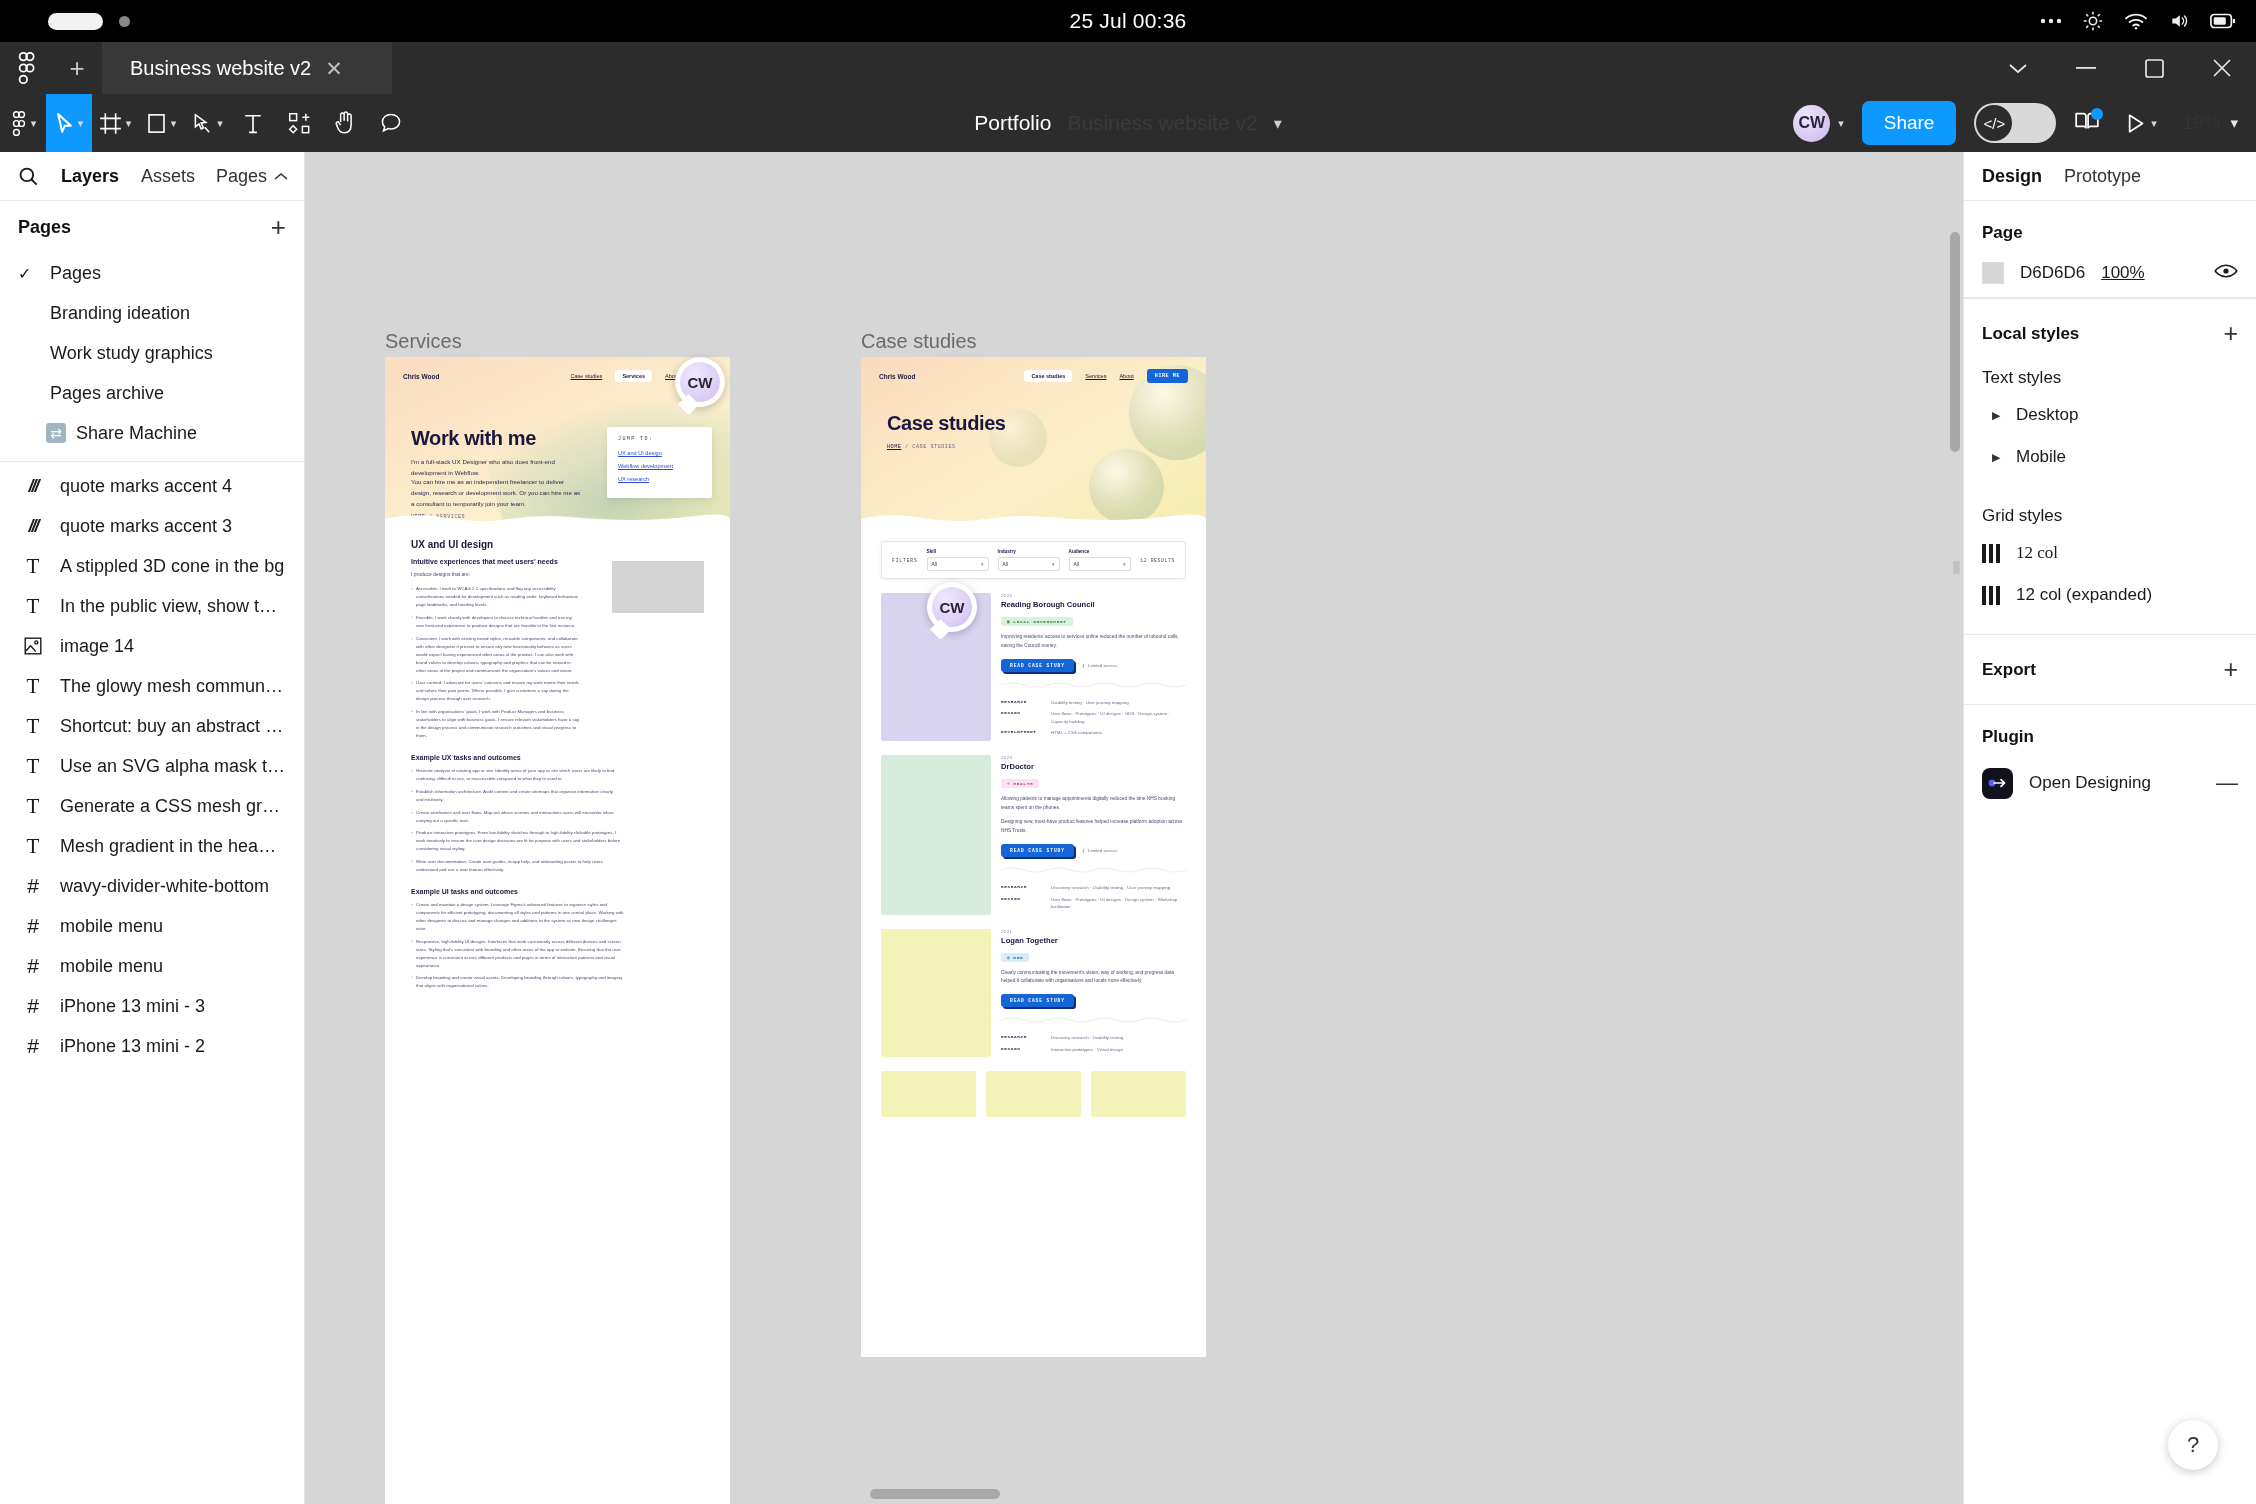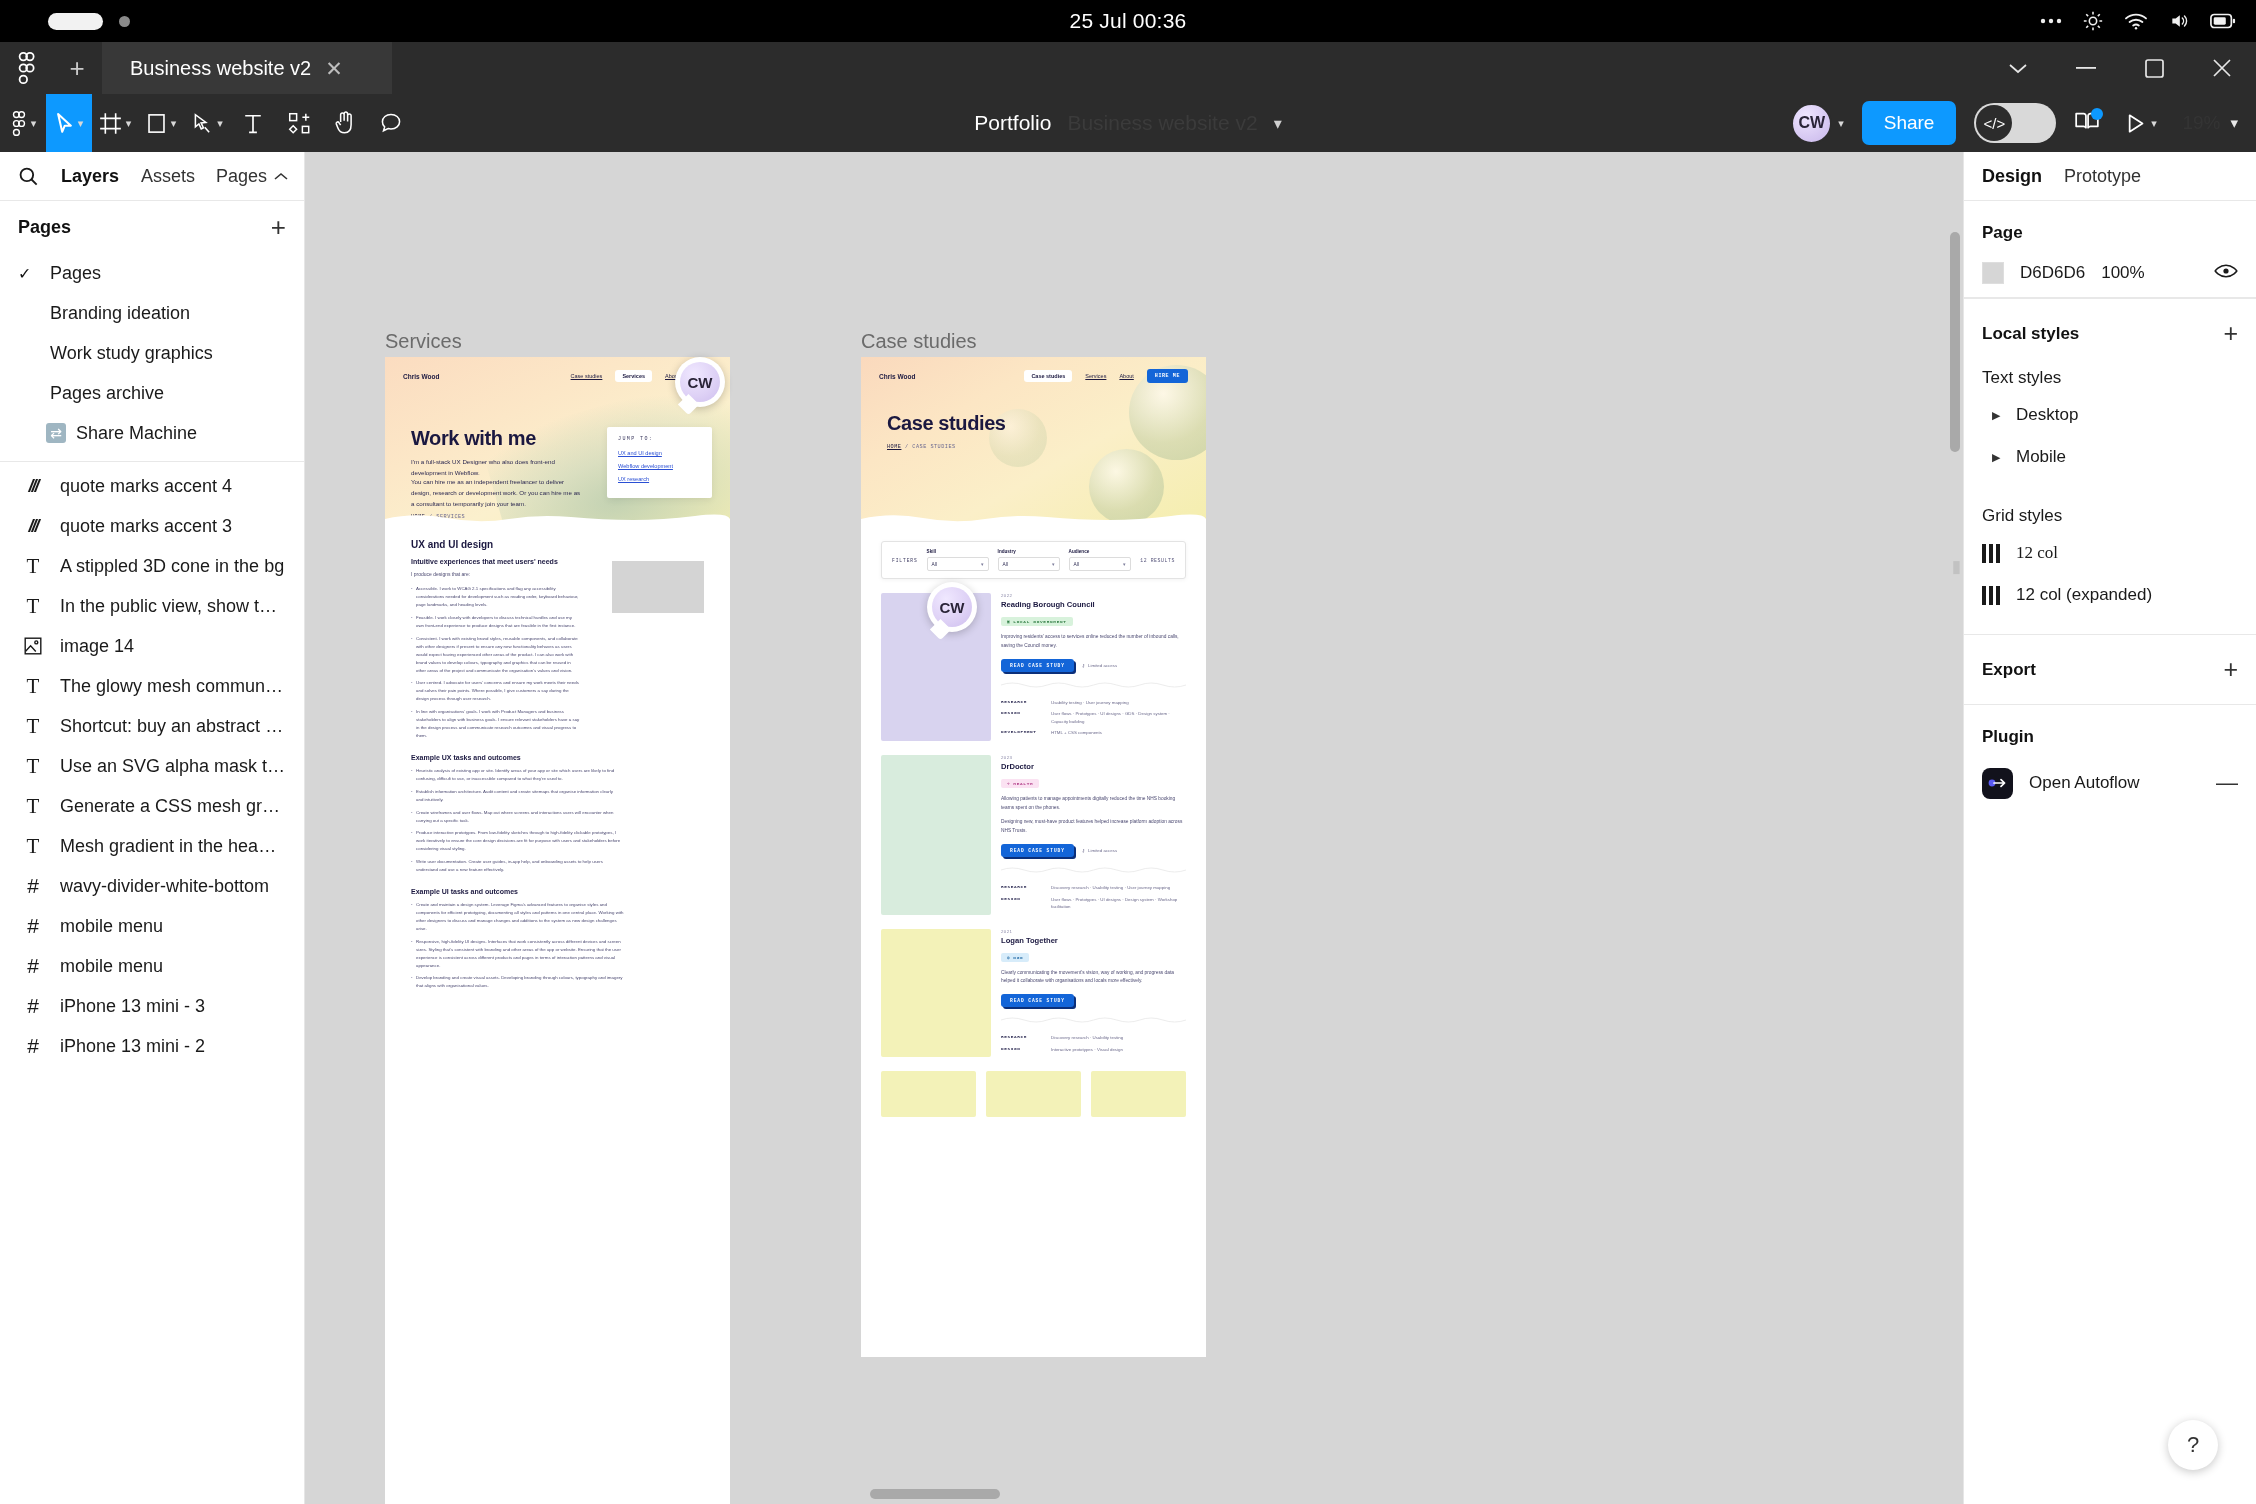--- a/index.html
+++ b/index.html
@@ -313,21 +313,21 @@
   .rp-tab { font-size: 18px; color: #333; cursor: pointer; }
   .rp-tab.bold { font-weight: bold; color: #111; }
   .rp-sec { padding: 0 18px; }
   .rp-h { font-size: 17px; font-weight: bold; color: #111; display: flex; align-items: center; }
   .rp-h .act { margin-left: auto; font-size: 25px; font-weight: 300; color: #333;
     line-height: 1; cursor: pointer; }
   .sep { height: 1px; background: #e8e8e8; margin: 0; }
   .fillrow { display: flex; align-items: center; gap: 16px; padding: 0 18px; height: 48px; }
   .swatch { width: 22px; height: 22px; background: #d6d6d6; border: 1px solid #dedede; }
   .fillhex { font-size: 17px; color: #1a1a1a; }
-  .fillpct { font-size: 17px; color: #1a1a1a; }
+  .fillpct { font-size: 17px; color: #1a1a1a; text-decoration: underline; }
   .fileye { margin-left: auto; cursor: pointer; }
   .style-sub { font-size: 17px; color: #1a1a1a; padding: 0 18px; margin-top: 22px; }
   .tree-row {
     height: 42px; display: flex; align-items: center; gap: 14px;
     padding: 0 18px 0 28px; font-size: 17px; color: #1a1a1a; cursor: pointer;
   }
   .tri { width: 10px; color: #333; font-size: 11px; }
   .grid-row {
     height: 42px; display: flex; align-items: center; gap: 16px;
     padding: 0 18px; font-size: 17px; color: #1a1a1a; cursor: pointer;
@@ -978,19 +978,19 @@
     <div class="rp-sec" style="padding-top:22px;">
       <div class="rp-h">Plugin</div>
     </div>
     <div class="plugin-row" style="margin-top:8px;">
       <span class="pl-ico">
         <svg width="20" height="14" viewBox="0 0 20 14" fill="none">
             <circle cx="4" cy="7" r="3.4" fill="#5b5bf5"></circle>
             <path d="M6 7h10M13 3.6L16.6 7 13 10.4" stroke="#fff" stroke-width="1.7" stroke-linecap="round" stroke-linejoin="round"></path>
           </svg>
       </span>
-      <span>Open Autoflow</span>
+      <span>Open Designing</span>
       <span class="pl-minus">—</span>
     </div>
   </div>
 
   <div class="help">?</div>
 </div>
 
 </body></html>

